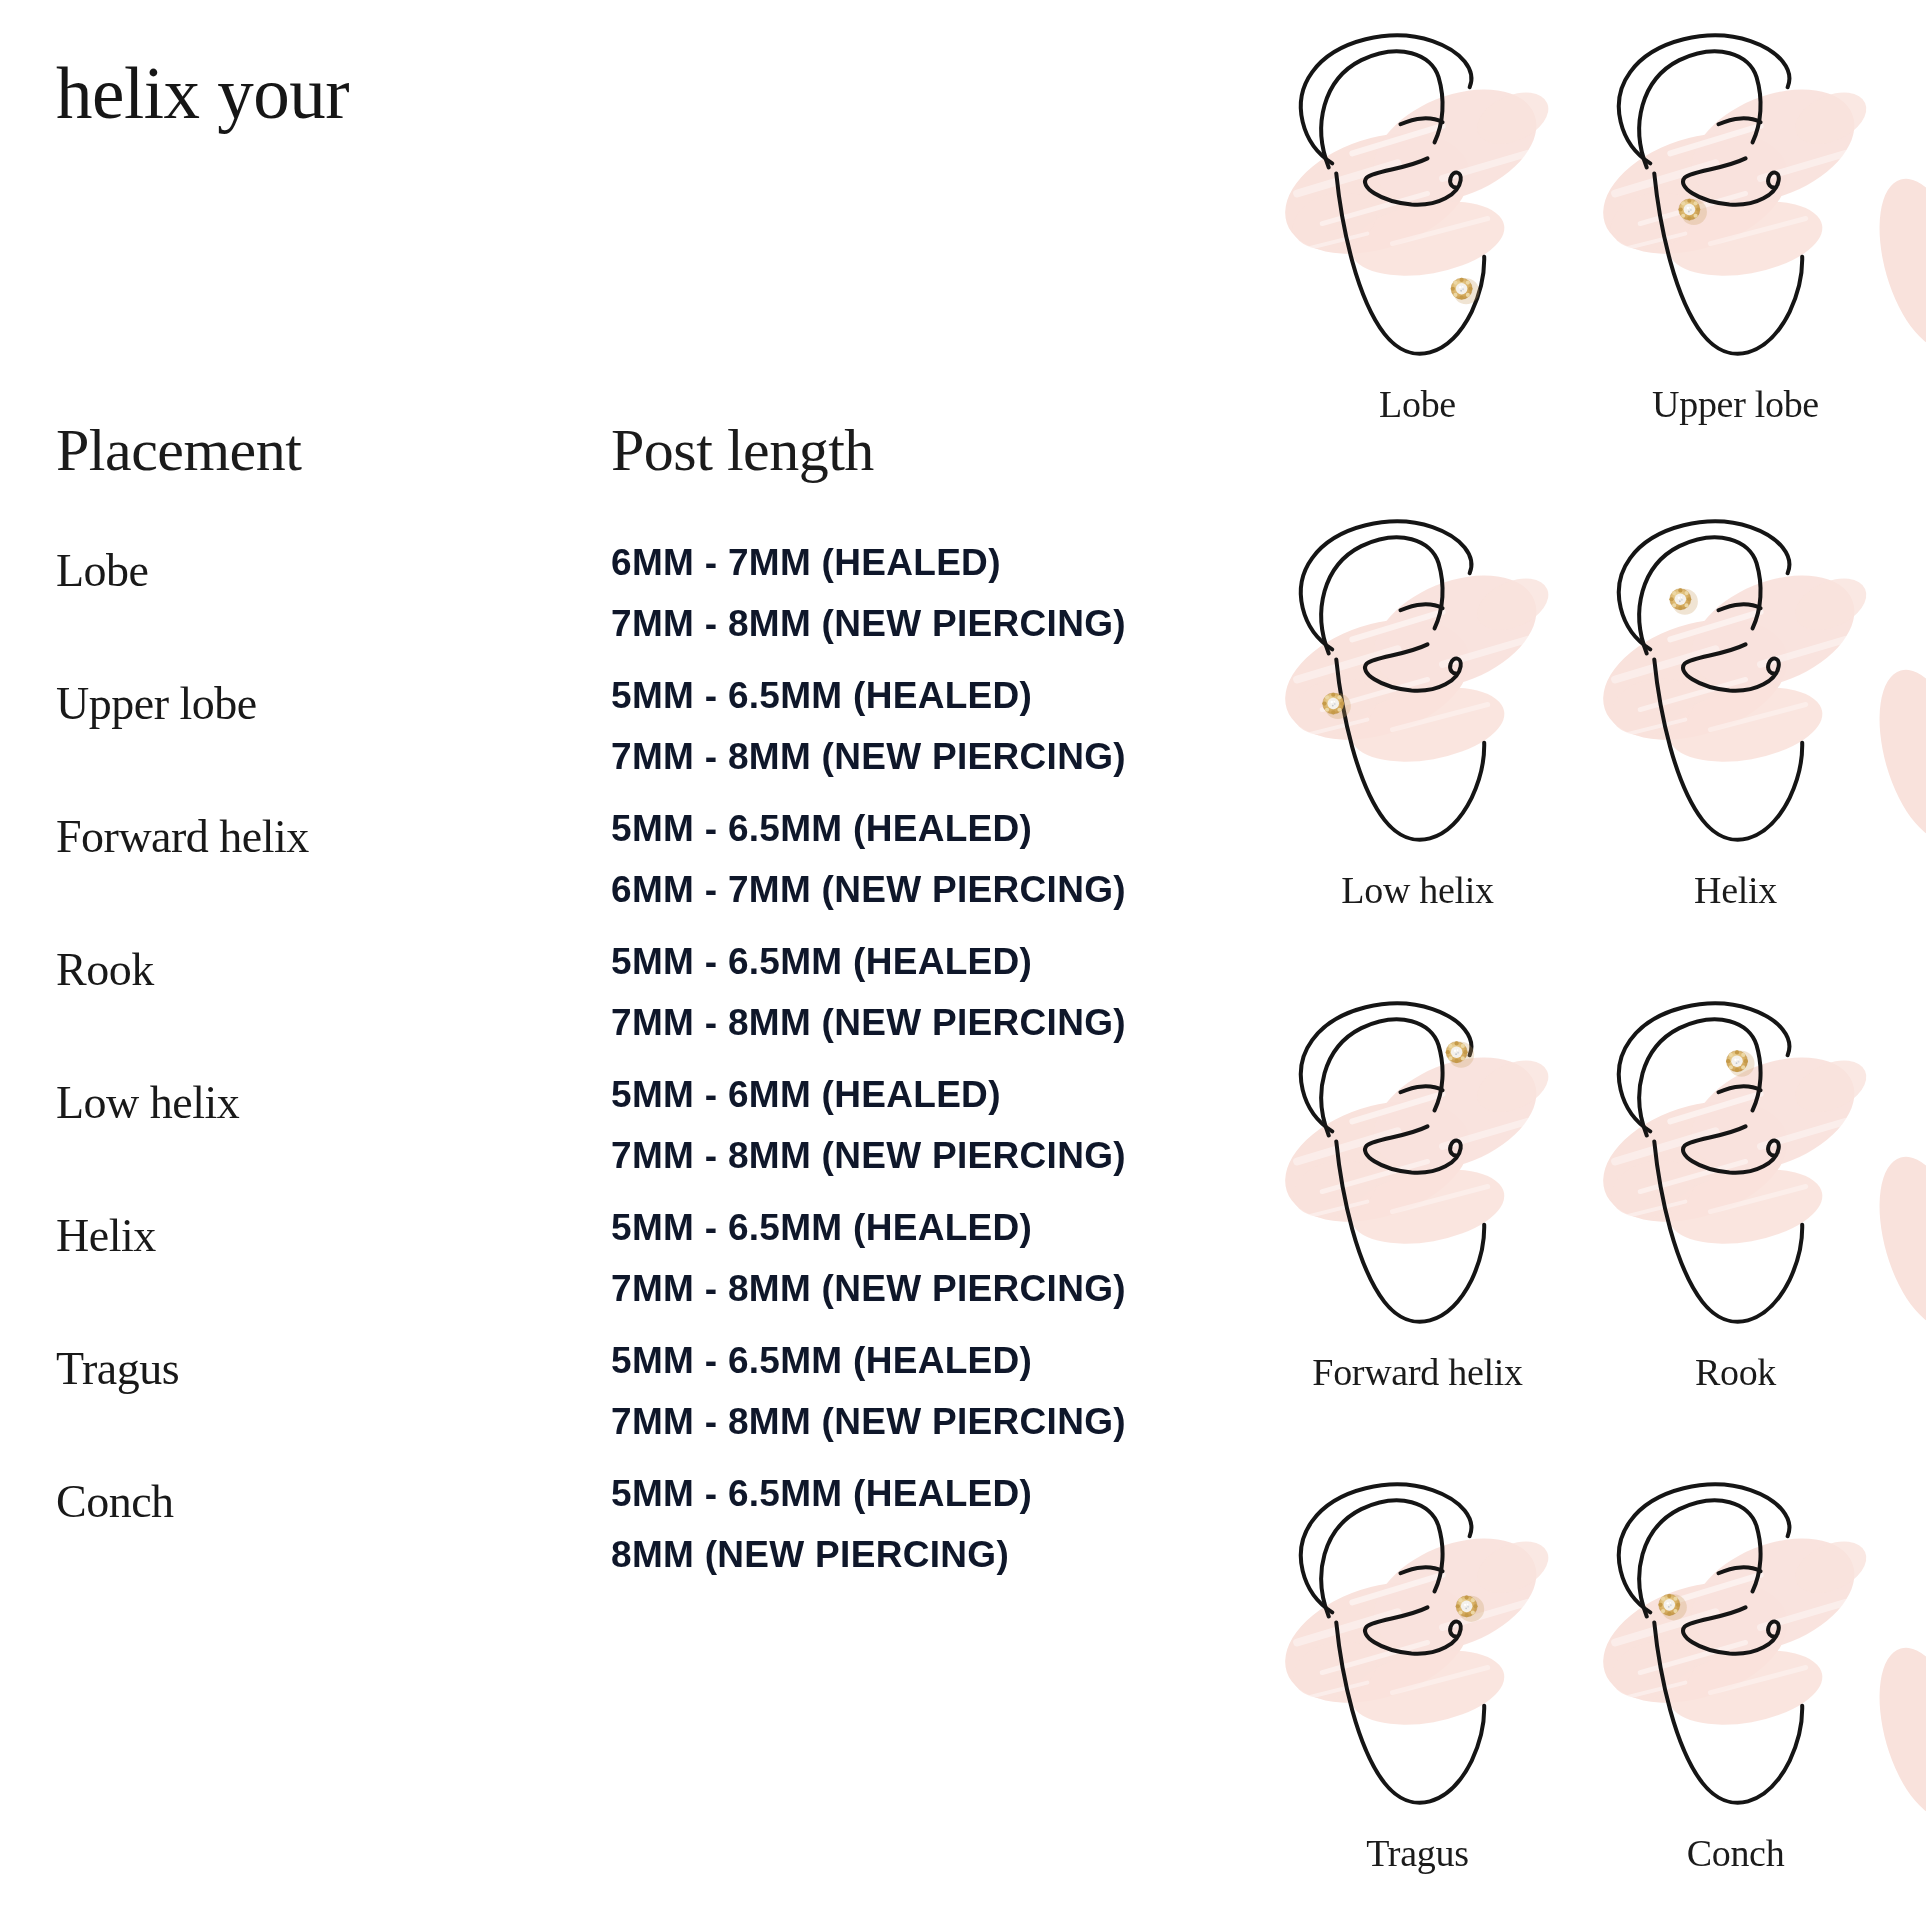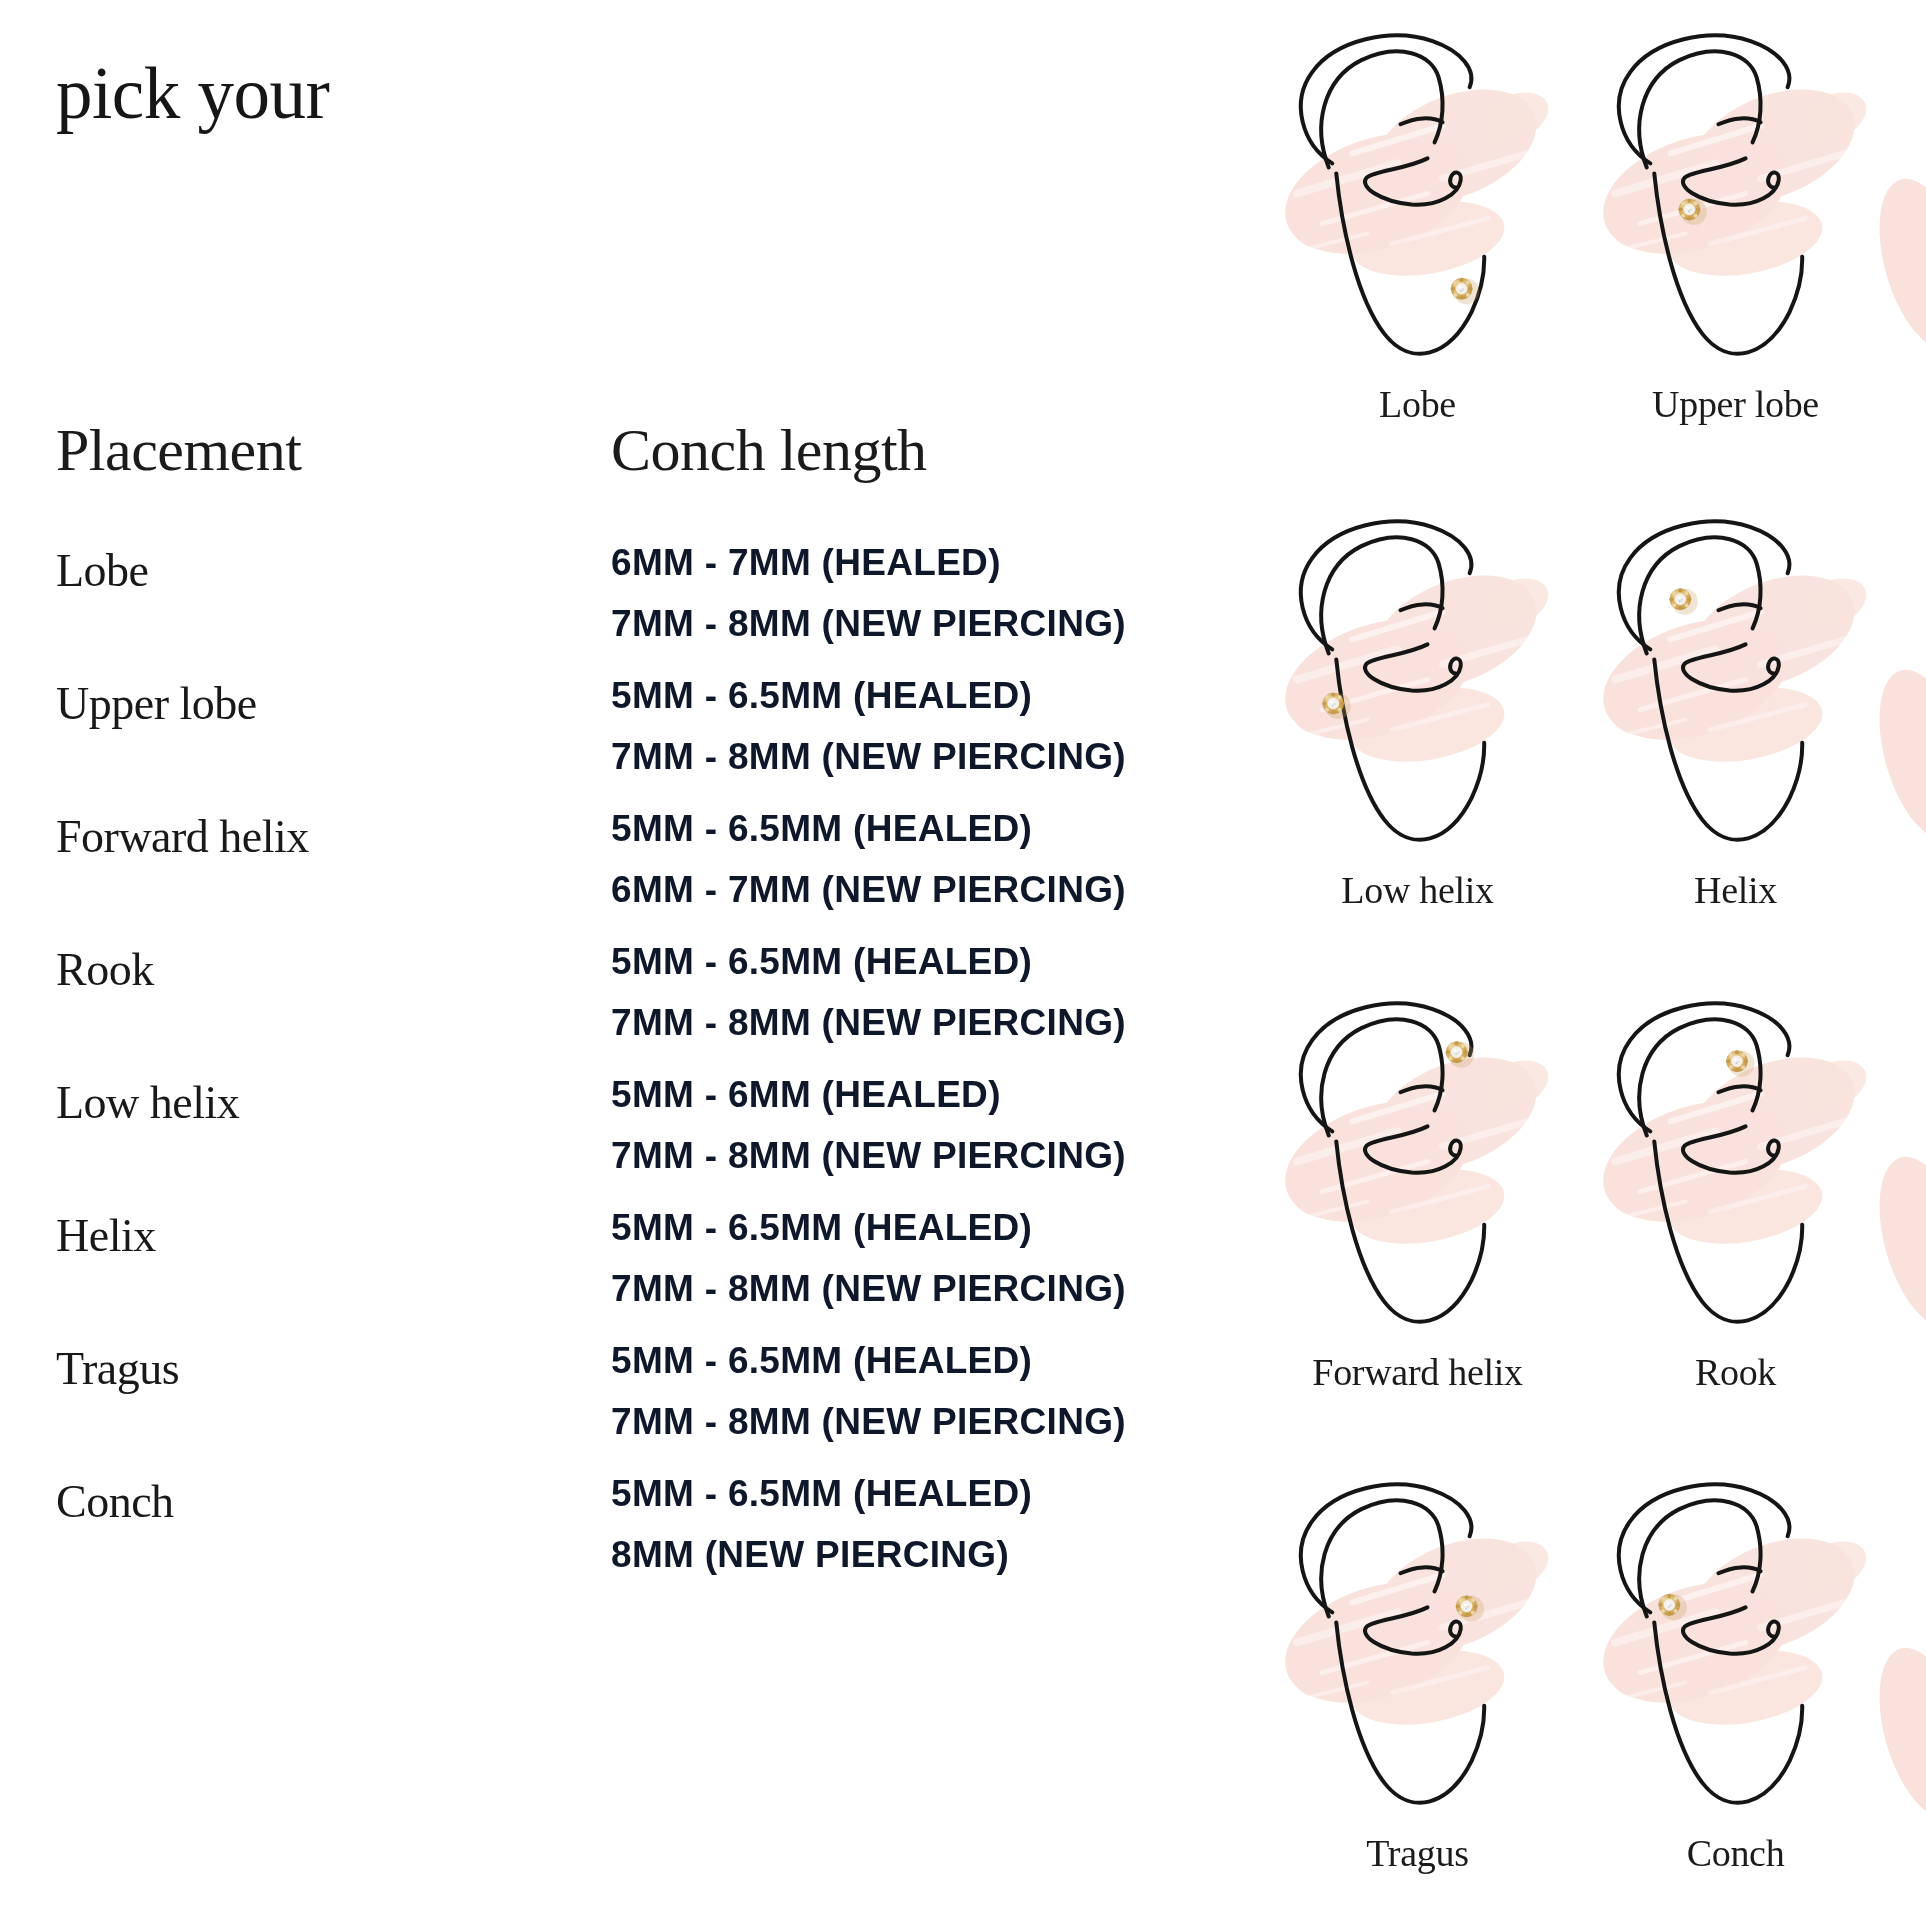--- a/index.html
+++ b/index.html
@@ -104,25 +104,25 @@
       <circle r="11.5" fill="#f4f1ec"></circle>
       <circle cx="-3" cy="-3" r="2.4" fill="#ffffff"></circle>
       <circle cx="3" cy="1" r="2.0" fill="#d6d9dd"></circle>
       <circle cx="-1" cy="4" r="1.8" fill="#c3c7cc"></circle>
       <circle cx="2" cy="-4" r="1.6" fill="#ffffff"></circle>
     </g>
   </defs>
 </svg>
 
 <div class="title">
-  <span>pick your</span>
+  <span>helix your</span>
 </div>
 
 <div id="hdr-placement" class="col-header">Placement</div>
-<div id="hdr-post" class="col-header">Conch length</div>
+<div id="hdr-post" class="col-header">Post length</div>
 
 <div class="row-name" style="top:544px">Lobe</div>
 <div class="val" style="top:542px">6MM - 7MM (HEALED)</div>
 <div class="val" style="top:603px">7MM - 8MM (NEW PIERCING)</div>
 
 <div class="row-name" style="top:677px">Upper lobe</div>
 <div class="val" style="top:675px">5MM - 6.5MM (HEALED)</div>
 <div class="val" style="top:736px">7MM - 8MM (NEW PIERCING)</div>
 
 <div class="row-name" style="top:810px">Forward helix</div>

